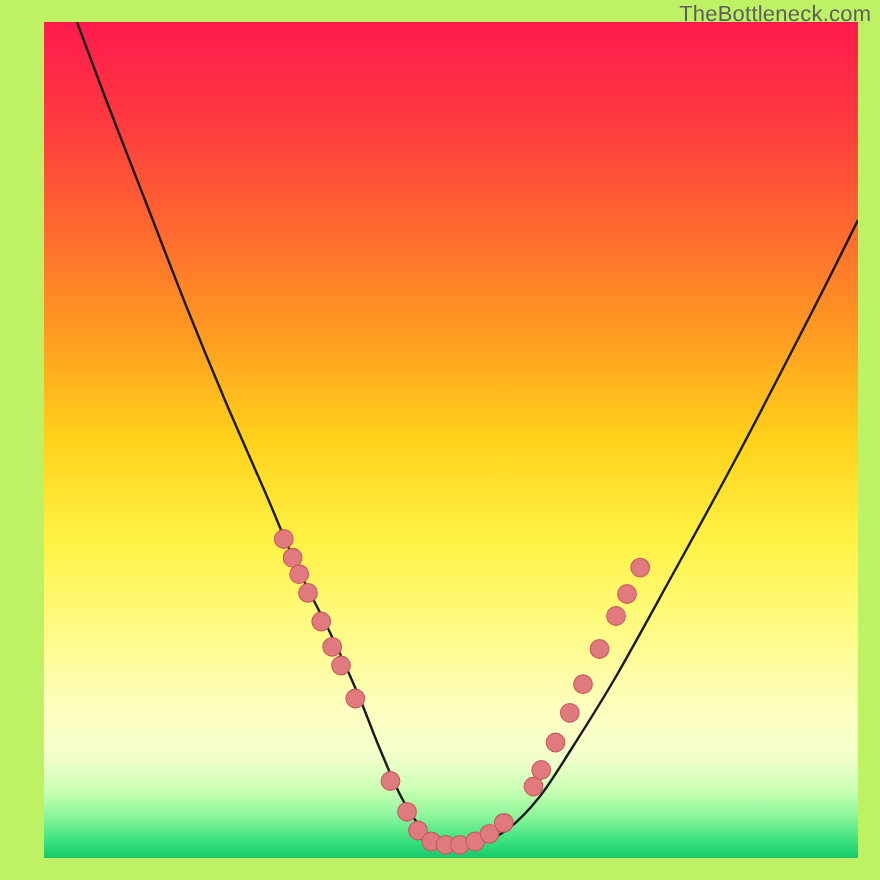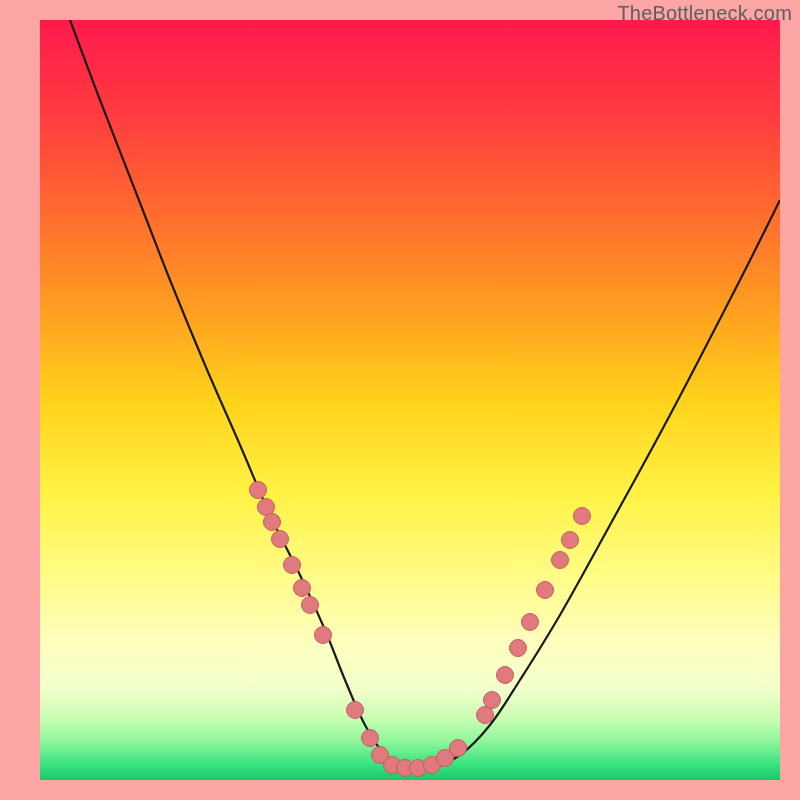--- a/index.html
+++ b/index.html
@@ -8,21 +8,21 @@
     width: 800px;
     height: 800px;
     overflow: hidden;
     background: #000;
     font-family: Arial, Helvetica, sans-serif;
   }
   .frame {
     position: relative;
     width: 800px;
     height: 800px;
-    background: #fca5a5;
+    background: #bef264;
   }
   .plot-area {
     position: absolute;
     left: 40px;
     top: 20px;
     width: 740px;
     height: 760px;
     background: linear-gradient(to bottom,
       #ff1a4d 0%,
       #ff3a3f 12%,

